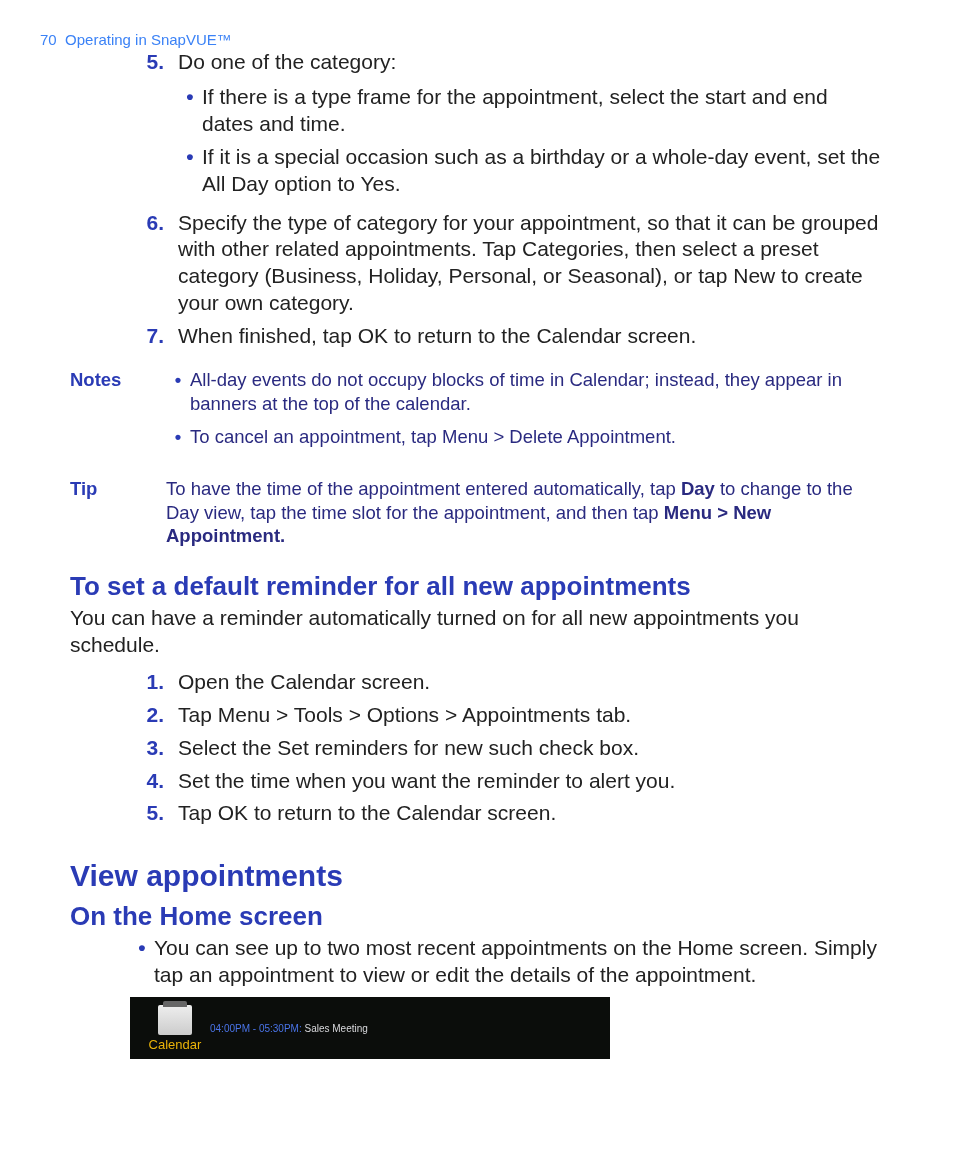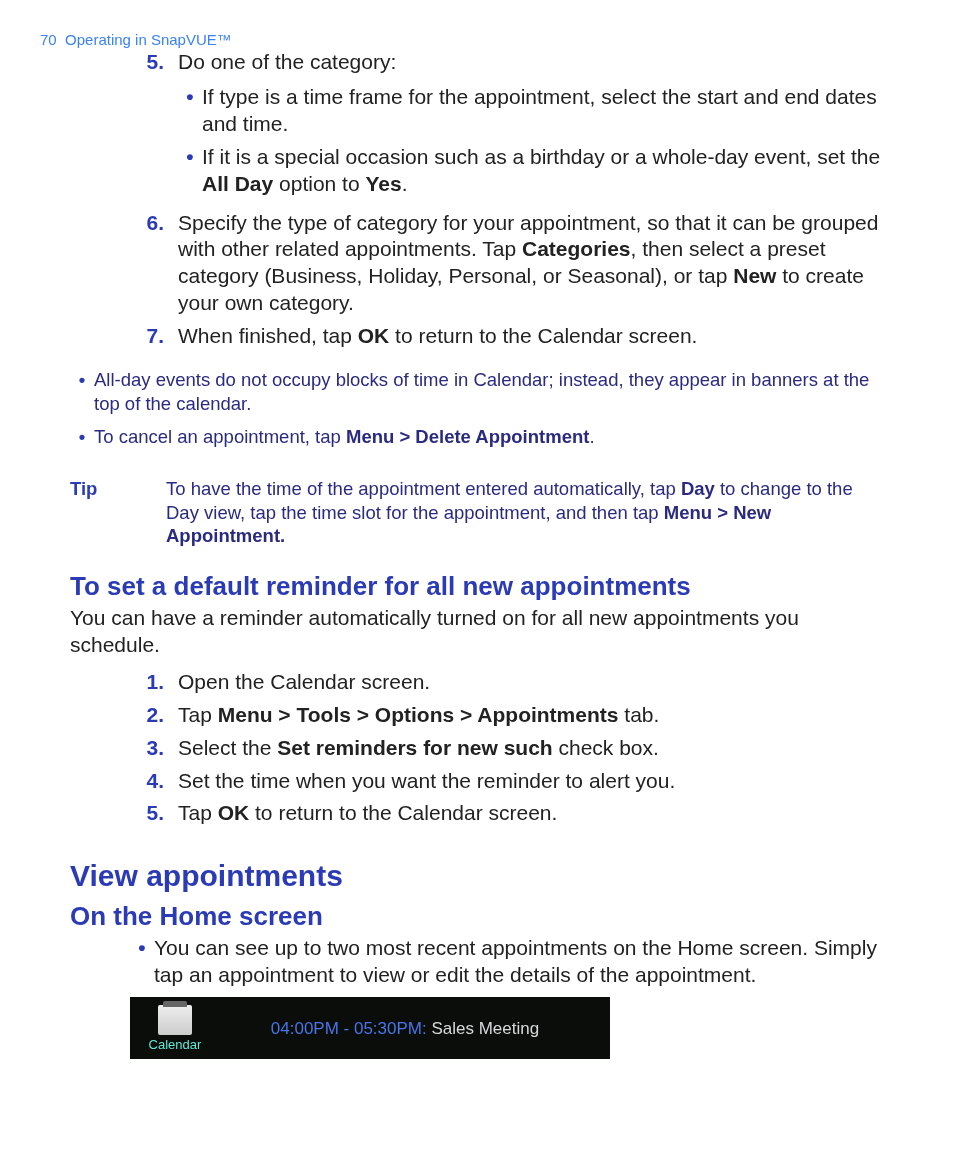--- a/index.html
+++ b/index.html
@@ -39,21 +39,21 @@
     margin-bottom: 6px;
   }
   .bullet {
     color: #2a3bb5;
     font-weight: 700;
     width: 24px;
     flex: 0 0 24px;
     text-align: center;
   }
   .bullet-body { flex: 1; }
-  .inline-b { font-weight: 700; text-align: right; }
+  .inline-b { font-weight: 400; text-align: right; }
   .note-block, .tip-block {
     display: flex;
     margin-top: 18px;
     font-size: 18.5px;
     color: #2a2a80;
   }
   .note-label {
     color: #2a3bb5;
     font-weight: 700;
     width: 96px;
@@ -102,63 +102,64 @@
   }
   .cal-icon::before {
     content: "";
     position: absolute;
     top: -4px; left: 5px;
     width: 24px; height: 6px;
     background: #666;
     border-radius: 2px 2px 0 0;
   }
   .cal-label {
-    color: #5eead4;
+    color: #eab308;
     font-size: 13px;
   }
-  .appt-lines { flex: 1; font-size: 17px; line-height: 1.6; text-align: center; }
+  .appt-lines { flex: 1; font-size: 10px; line-height: 1.6; }
   .appt-time { color: #4a74e8; }
   .appt-title { color: #d8d8dc; }
   .tip-body-inline b { font-weight: 700; text-align: right; }
 </style>
 </head>
 <body>
 
 <div class="page-header">
   <span>70</span>&nbsp;&nbsp;<span>Operating in SnapVUE™</span>
 </div>
 
 <div class="ol-item indent-1">
   <div class="ol-num">5.</div>
   <div class="ol-body">
     <div>Do one of the category:</div>
     <div class="sub-ul">
       <div class="sub-li">
         <div class="bullet">•</div>
-        <div class="bullet-body">If type is a time frame for the appointment, select the start and end dates and time.</div>
+        <div class="bullet-body">If there is a type frame for the appointment, select the start and end dates and time.</div>
       </div>
       <div class="sub-li">
         <div class="bullet">•</div>
         <div class="bullet-body"><span>If it is a special occasion such as a birthday or a whole-day event, set the </span><span class="inline-b">All Day</span><span> option to </span><span class="inline-b">Yes</span><span>.</span></div>
       </div>
     </div>
   </div>
 </div>
 
 <div class="ol-item indent-1">
   <div class="ol-num">6.</div>
   <div class="ol-body"><span>Specify the type of category for your appointment, so that it can be grouped with other related appointments. Tap </span><span class="inline-b">Categories</span><span>, then select a preset category (Business, Holiday, Personal, or Seasonal), or tap </span><span class="inline-b">New</span><span> to create your own category.</span></div>
 </div>
 
 <div class="ol-item indent-1">
   <div class="ol-num">7.</div>
   <div class="ol-body"><span>When finished, tap </span><span class="inline-b">OK</span><span> to return to the Calendar screen.</span></div>
 </div>
 
 <div class="note-block">
+  <div class="note-label">Notes</div>
   <div class="note-body">
     <div class="sub-li">
       <div class="bullet">•</div>
       <div class="bullet-body">All-day events do not occupy blocks of time in Calendar; instead, they appear in banners at the top of the calendar.</div>
     </div>
     <div class="sub-li">
       <div class="bullet">•</div>
       <div class="bullet-body"><span>To cancel an appointment, tap </span><span class="inline-b">Menu &gt; Delete Appointment</span><span>.</span></div>
     </div>
   </div>

